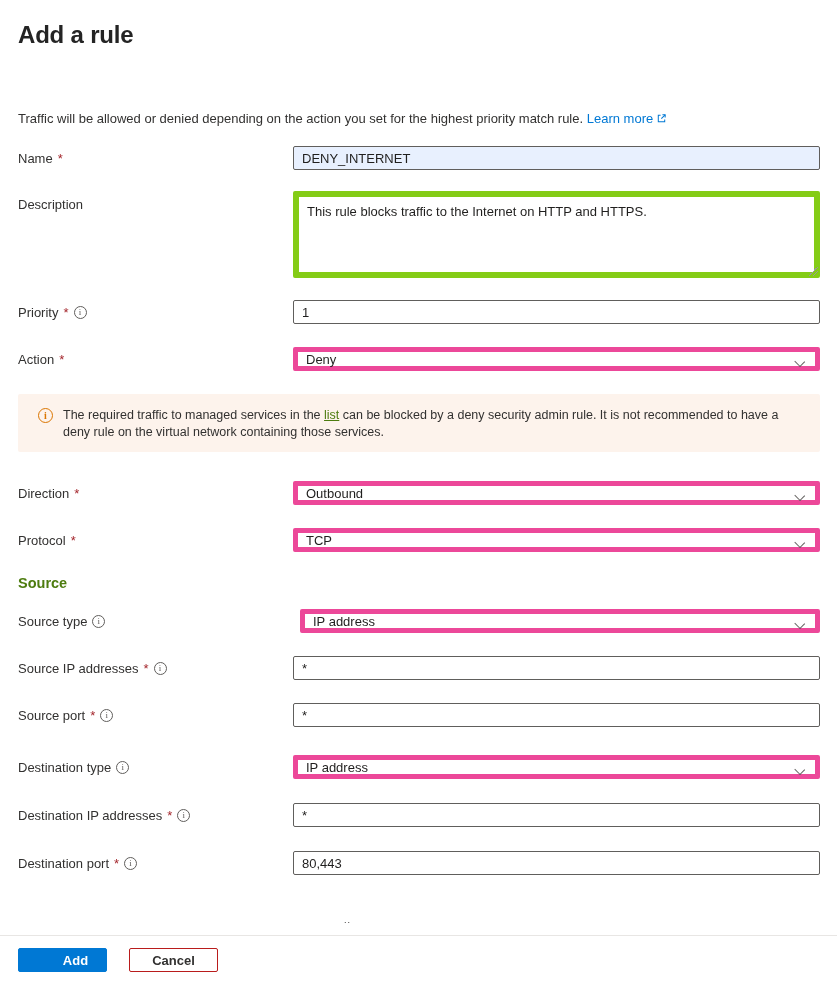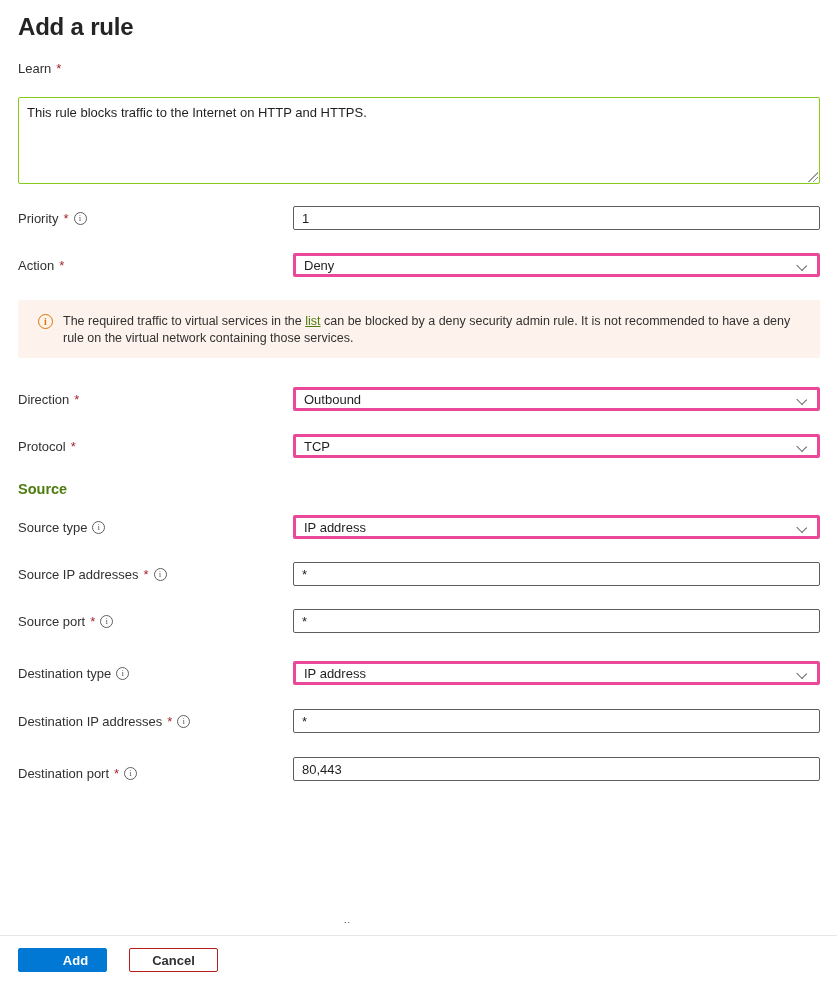--- a/index.html
+++ b/index.html
@@ -9,21 +9,21 @@
     color: #323130;
     width: 837px; height: 982px;
     position: relative;
     overflow: hidden;
   }
   .page {
     position: absolute; inset: 0;
     background: #fff;
   }
   .content {
-    position: absolute; top: 0; left: 0; right: 0; height: 935px;
+    position: absolute; top: 8px; left: 0; right: 0; height: 935px;
     padding: 10px 17px 0 18px;
     overflow: hidden;
   }
   h1.page-title {
     font-size: 24px; font-weight: 700; color: #242424;
     line-height: 33px; letter-spacing: -0.2px;
   }
   .intro {
     margin-top: 60px;
     font-size: 13px; line-height: 16px; color: #323130;
@@ -54,36 +54,36 @@
   .text-input {
     width: 100%; height: 24px;
     border: 1px solid #605e5c; border-radius: 2px;
     font-family: inherit; font-size: 13px; color: #201f1e;
     padding: 0 8px; background: #fff; outline: none;
   }
   .text-input.highlighted { background: #e8f0fe; }
 
   .textarea-input {
     width: 100%; height: 87px; resize: none;
-    border: 1px solid #84cc16; border-radius: 2px;
+    border: 6px solid #84cc16; border-radius: 2px;
     font-family: inherit; font-size: 13px; color: #201f1e;
     line-height: 17px; padding: 6px 8px; outline: none;
     display: block;
   }
   .textarea-wrap { position: relative; }
   .resize-grip {
     position: absolute; right: 2px; bottom: 2px; width: 10px; height: 10px;
     background:
       linear-gradient(135deg, transparent 0 50%, #9a9a9a 50% 56%, transparent 56% 72%, #9a9a9a 72% 78%, transparent 78%);
     pointer-events: none;
   }
 
   .select {
     position: relative; width: 100%; height: 24px;
-    border: 3px solid #ec4899; border-radius: 2px; background: #fff;
+    border: 5px solid #ec4899; border-radius: 2px; background: #fff;
     display: flex; align-items: center; padding: 0 30px 0 8px;
     font-size: 13px; color: #201f1e; cursor: pointer;
   }
   .chevron {
     position: absolute; right: 12px; top: 7px;
     width: 8px; height: 8px;
     border-right: 1.2px solid #605e5c; border-bottom: 1.2px solid #605e5c;
     transform: rotate(45deg) scale(1, 0.9);
     transform-origin: 60% 60%;
     margin-top: -1px;
@@ -133,31 +133,44 @@
   .btn-secondary { background: #fff; border: 1px solid #b91c1c; color: #323130; }
 </style>
 </head>
 <body>
 
 <div class="page">
   <div class="content">
 
     <h1 class="page-title">Add a rule</h1>
 
+    <p class="intro"><span>Traffic will be allowed or denied depending on the action you set for the highest priority match rule.</span>
+      <a class="link"><span>Learn more</span><span class="ext-icon"><svg width="11" height="11" viewBox="0 0 12 12">
+              <path d="M5 2.5H2.5v7h7V7" fill="none" stroke="#0078d4" stroke-width="1.1"></path>
+              <path d="M7 2h3v3" fill="none" stroke="#0078d4" stroke-width="1.1"></path>
+              <path d="M10 2L5.8 6.2" fill="none" stroke="#0078d4" stroke-width="1.1"></path>
+            </svg></span></a>
+    </p>
 
     <form class="rule-form">
 
       <div class="row" style="margin-bottom:21px;">
         <div class="label-col">
-          <span>Learn</span>
-          <span class="req">*</span>
+          <span>Name</span>
+          <span class="req">*</span>
+        </div>
+        <div class="field-col">
+          <input type="text" class="text-input highlighted" value="DENY_INTERNET" style="">
         </div>
       </div>
 
       <div class="row top-align" style="margin-bottom:22px;">
+        <div class="label-col">
+          <span>Description</span>
+        </div>
         <div class="field-col textarea-wrap">
           <textarea class="textarea-input" style="">This rule blocks traffic to the Internet on HTTP and HTTPS.</textarea>
           <span class="resize-grip"></span>
         </div>
       </div>
 
       <div class="row">
         <div class="label-col">
           <span>Priority</span>
           <span class="req">*</span>
@@ -176,21 +189,21 @@
         <div class="field-col">
           <div class="select">
             <span>Deny</span>
             <span class="chevron"></span>
           </div>
         </div>
       </div>
 
       <div class="banner">
         <span class="banner-icon">i</span>
-        <p class="banner-text"><span>The required traffic to virtual services in the </span><a>list</a><span> can be blocked by a deny security admin rule. It is not recommended to have a deny rule on the virtual network containing those services.</span></p>
+        <p class="banner-text"><span>The required traffic to managed services in the </span><a>list</a><span> can be blocked by a deny security admin rule. It is not recommended to have a deny rule on the virtual network containing those services.</span></p>
       </div>
 
       <div class="row">
         <div class="label-col">
           <span>Direction</span>
           <span class="req">*</span>
         </div>
         <div class="field-col">
           <div class="select">
             <span>Outbound</span>
@@ -207,21 +220,21 @@
         <div class="field-col">
           <div class="select">
             <span>TCP</span>
             <span class="chevron"></span>
           </div>
         </div>
       </div>
 
       <h2 class="section-heading">Source</h2>
 
-      <div class="row" style="">
+      <div class="row" style="gap:7px;">
         <div class="label-col">
           <span>Source type</span>
           <span class="info-icon">i</span>
         </div>
         <div class="field-col">
           <div class="select">
             <span>IP address</span>
             <span class="chevron"></span>
           </div>
         </div>
@@ -267,21 +280,21 @@
         <div class="label-col">
           <span>Destination IP addresses</span>
           <span class="req">*</span>
           <span class="info-icon">i</span>
         </div>
         <div class="field-col">
           <input type="text" class="text-input" value="*" style="">
         </div>
       </div>
 
-      <div class="row" style="margin-bottom:17px;align-items:flex-end;">
+      <div class="row" style="margin-bottom:17px;">
         <div class="label-col">
           <span>Destination port</span>
           <span class="req">*</span>
           <span class="info-icon">i</span>
         </div>
         <div class="field-col">
           <input type="text" class="text-input" value="80,443" style="">
         </div>
       </div>
 

